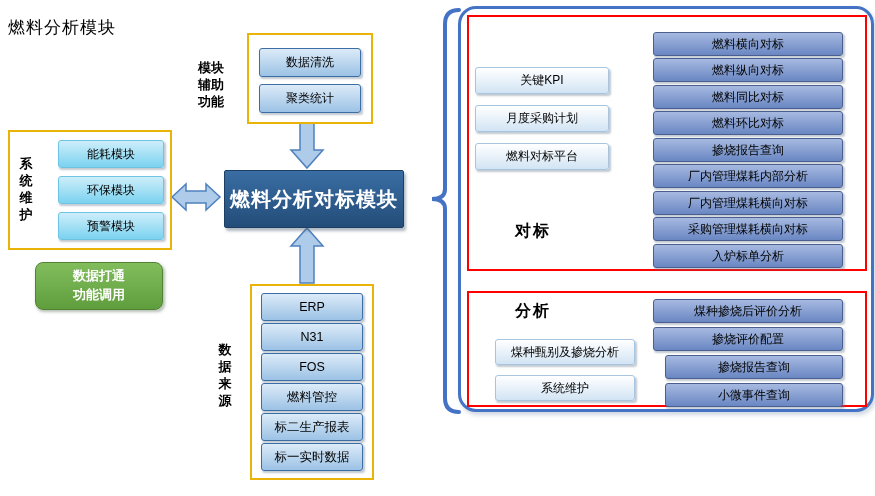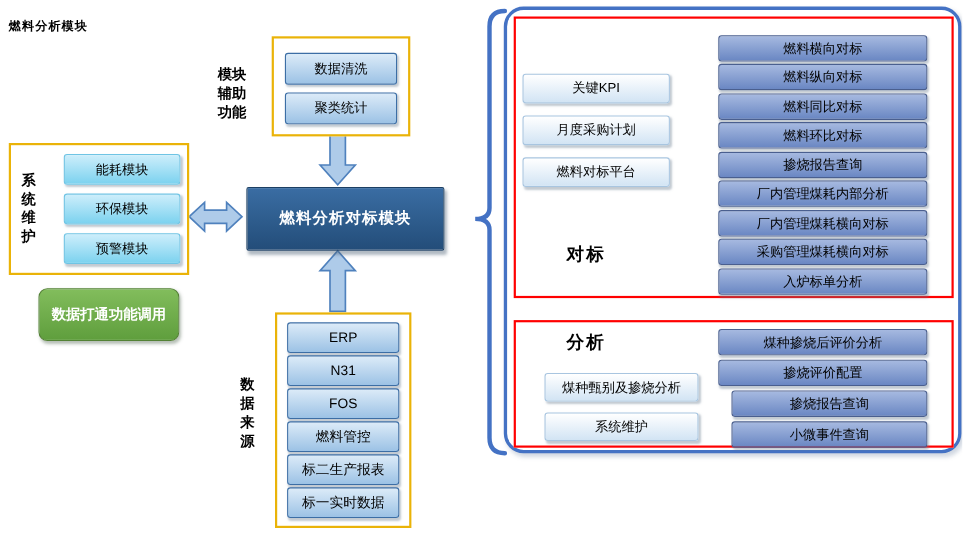--- a/index.html
+++ b/index.html
@@ -3,21 +3,21 @@
 <meta charset="utf-8">
 <style>
   html,body{margin:0;padding:0;background:#fff;}
   .canvas{
     position:relative;width:875px;height:496px;background:#fff;overflow:hidden;
     font-family:"Liberation Sans","DejaVu Sans",sans-serif;color:#000;
   }
   .abs{position:absolute;}
   svg.overlay{position:absolute;left:0;top:0;width:875px;height:496px;pointer-events:none;}
 
-  .title{left:8px;top:16px;font-size:11px;font-weight:bold;letter-spacing:1px;}
+  .title{left:8px;top:16px;font-size:17px;font-weight:normal;letter-spacing:1px;}
 
   .vlabel{font-size:13px;font-weight:bold;line-height:1.3;text-align:center;word-break:break-all;}
 
   .green-outline{background:#fff;border:2px solid #eab308;}
   .red-box{position:absolute;border:2px solid #ff0000;background:#fff;}
 
   .btn{
     position:absolute;display:flex;align-items:center;justify-content:center;
     font-size:12px;color:#000;border-radius:3px;text-align:center;
     box-shadow:1.5px 2px 2px rgba(100,120,140,.4);white-space:nowrap;overflow:hidden;
@@ -31,31 +31,31 @@
   .aux-box{left:247px;top:33px;width:122px;height:87px;}
   .aux-box .btn{left:10px;width:100px;height:27px;}
 
   .other-box{left:8px;top:130px;width:160px;height:116px;}
   .other-label{position:absolute;left:8px;top:24px;width:16px;}
   .other-box .btn{left:48px;width:104px;height:26px;}
 
   .green-note{
     left:35px;top:262px;width:126px;height:46px;border-radius:8px;
     background:linear-gradient(to bottom,#82bd5c,#5f9e3d);border:1px solid #538135;
-    display:flex;flex-direction:row;align-items:center;justify-content:center;
+    display:flex;flex-direction:column;align-items:center;justify-content:center;
     color:#fff;font-weight:bold;font-size:13px;line-height:1.45;
     box-shadow:1.5px 2px 3px rgba(90,110,90,.45);
   }
   .green-note span{display:block;}
 
   .center-box{
     left:224px;top:170px;width:178px;height:56px;
     background:linear-gradient(to bottom,#3a6da3,#234d79);border:1px solid #1c3f63;border-radius:2px;
     display:flex;align-items:center;justify-content:center;
-    color:#fff;font-weight:bold;font-size:14px;letter-spacing:1px;
+    color:#fff;font-weight:bold;font-size:20px;letter-spacing:1px;
     box-shadow:2px 3px 3px rgba(80,100,120,.45);
   }
 
   .ds-label{left:217px;top:342px;width:16px;}
   .ds-box{left:250px;top:284px;width:120px;height:192px;}
   .ds-box .btn{left:9px;width:100px;height:26px;font-size:12.5px;}
 
   .right-panel{
     left:458px;top:6px;width:410px;height:400px;background:#fff;
     border:3px solid #4472c4;border-radius:18px;box-shadow:2px 3px 4px rgba(120,140,170,.35);

